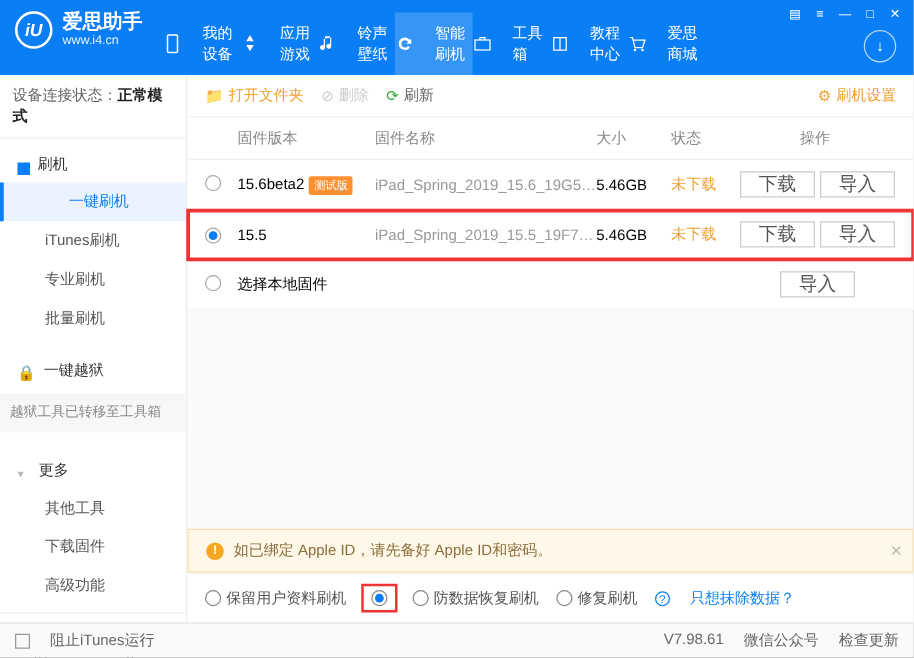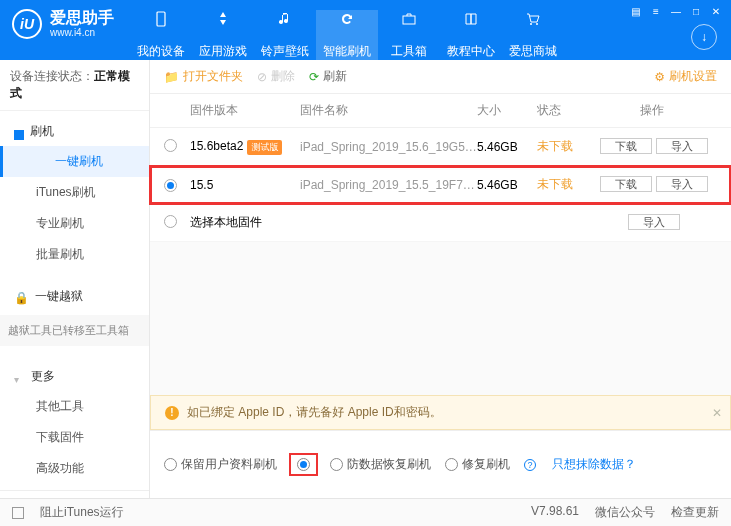--- a/index.html
+++ b/index.html
@@ -7,21 +7,21 @@
 .window{width:731px;height:526px;background:#fff;display:flex;flex-direction:column}
 .titlebar{height:60px;background:linear-gradient(#0a7ff5,#0a7ff5);color:#fff;display:flex;align-items:flex-start;position:relative}
 .logo-area{display:flex;align-items:center;padding:8px 12px;gap:8px}
 .logo-circle{width:30px;height:30px;border:2px solid #fff;border-radius:50%;display:flex;align-items:center;justify-content:center;font-weight:bold;font-size:14px;font-style:italic}
 .brand{display:flex;flex-direction:column;line-height:1.2}
 .brand-name{font-size:16px;font-weight:bold}
 .brand-url{font-size:10px;opacity:.9}
 .wincontrols{position:absolute;right:6px;top:4px;display:flex;gap:2px}
 .winbtn{width:18px;height:14px;display:flex;align-items:center;justify-content:center;font-size:10px;cursor:pointer}
 .navbar{position:absolute;bottom:0;left:130px;display:flex;gap:0}
-.navitem{width:62px;height:50px;display:flex;flex-direction:column;align-items:center;justify-content:center;gap:16px;cursor:pointer;color:#fff;font-size:11px}
+.navitem{width:62px;height:50px;display:flex;flex-direction:row;align-items:center;justify-content:center;gap:16px;cursor:pointer;color:#fff;font-size:11px}
 .navitem.active{background:rgba(255,255,255,.18)}
 .navicon{width:18px;height:18px;display:flex;align-items:center;justify-content:center}
 .circle-arrow{position:absolute;right:14px;bottom:10px;width:26px;height:26px;border:1.5px solid rgba(255,255,255,.7);border-radius:50%;display:flex;align-items:center;justify-content:center;color:#fff;cursor:pointer}
 .body{flex:1;display:flex;min-height:0}
 .sidebar{width:150px;background:#fff;border-right:1px solid #e8e8e8;display:flex;flex-direction:column}
 .conn-status{padding:8px 10px;font-size:11px;color:#666;border-bottom:1px solid #f0f0f0}
 .conn-status b{color:#222;font-weight:bold}
 .side-section{padding:6px 0}
 .side-head{display:flex;align-items:flex-end;gap:6px;padding:6px 14px;color:#333;font-size:12px}
 .side-head .sq{width:10px;height:10px;background:#0a7ff5}
@@ -48,25 +48,25 @@
 .col-status{width:50px}
 .col-ops{width:130px;text-align:center}
 .rows{background:#fff}
 .row{display:flex;align-items:center;padding:10px 14px;border-bottom:1px solid #f5f5f5;font-size:12px}
 .row.highlight{outline:3px solid #e33;outline-offset:-2px;position:relative;z-index:1}
 .radio{width:13px;height:13px;border:1px solid #aaa;border-radius:50%;display:inline-flex;align-items:center;justify-content:center}
 .radio.sel::after{content:"";width:7px;height:7px;background:#0a7ff5;border-radius:50%}
 .tag{display:inline-block;background:#ff9030;color:#fff;font-size:9px;padding:1px 4px;border-radius:2px;margin-left:4px}
 .fname{color:#999;white-space:nowrap;overflow:hidden;text-overflow:ellipsis}
 .status-txt{color:#f0a030}
-.btn{border:1px solid #ccc;background:#fff;padding:1px 14px;font-size:11px;color:#555;cursor:pointer;margin-left:4px}
+.btn{border:1px solid #ccc;background:#fff;padding:1px 14px;font-size:15px;color:#555;cursor:pointer;margin-left:4px}
 .footer-warn{margin-top:auto;display:flex;align-items:center;padding:8px 14px;background:#fff8e8;border:1px solid #f5e3b5;color:#8a6d3b;font-size:12px;position:relative}
 .footer-warn .close{position:absolute;right:8px;color:#bba;cursor:pointer}
 .warn-icon{width:14px;height:14px;background:#f5a623;border-radius:50%;color:#fff;display:inline-flex;align-items:center;justify-content:center;margin-right:8px;font-size:10px;font-weight:bold}
-.flash-opts{display:flex;align-items:center;padding:24px 14px;gap:14px;background:#fff;border-top:1px solid #eee}
+.flash-opts{display:flex;align-items:center;padding:10px 14px;gap:14px;background:#fff;border-top:1px solid #eee}
 .opt{display:flex;align-items:center;gap:4px;color:#555;font-size:12px;cursor:pointer}
 .opt.hl{outline:2px solid #e33;padding:3px 6px}
 .opt .radio{border-color:#888}
 .link{color:#0a7ff5;cursor:pointer}
 .info-icon{color:#0a7ff5;border:1px solid #0a7ff5;border-radius:50%;width:12px;height:12px;display:inline-flex;align-items:center;justify-content:center;font-size:9px;margin-right:2px}
 .flash-btn{margin-left:auto;background:#0a7ff5;color:#fff;padding:7px 26px;cursor:pointer;outline:2px solid #e33;outline-offset:2px;font-size:12px}
 .statusbar{display:flex;align-items:center;padding:5px 12px;border-top:1px solid #e5e5e5;background:#fafafa;color:#666;font-size:11px;gap:16px}
 .statusbar .right{margin-left:auto;display:flex;gap:16px}
 svg{display:block}
 </style>

